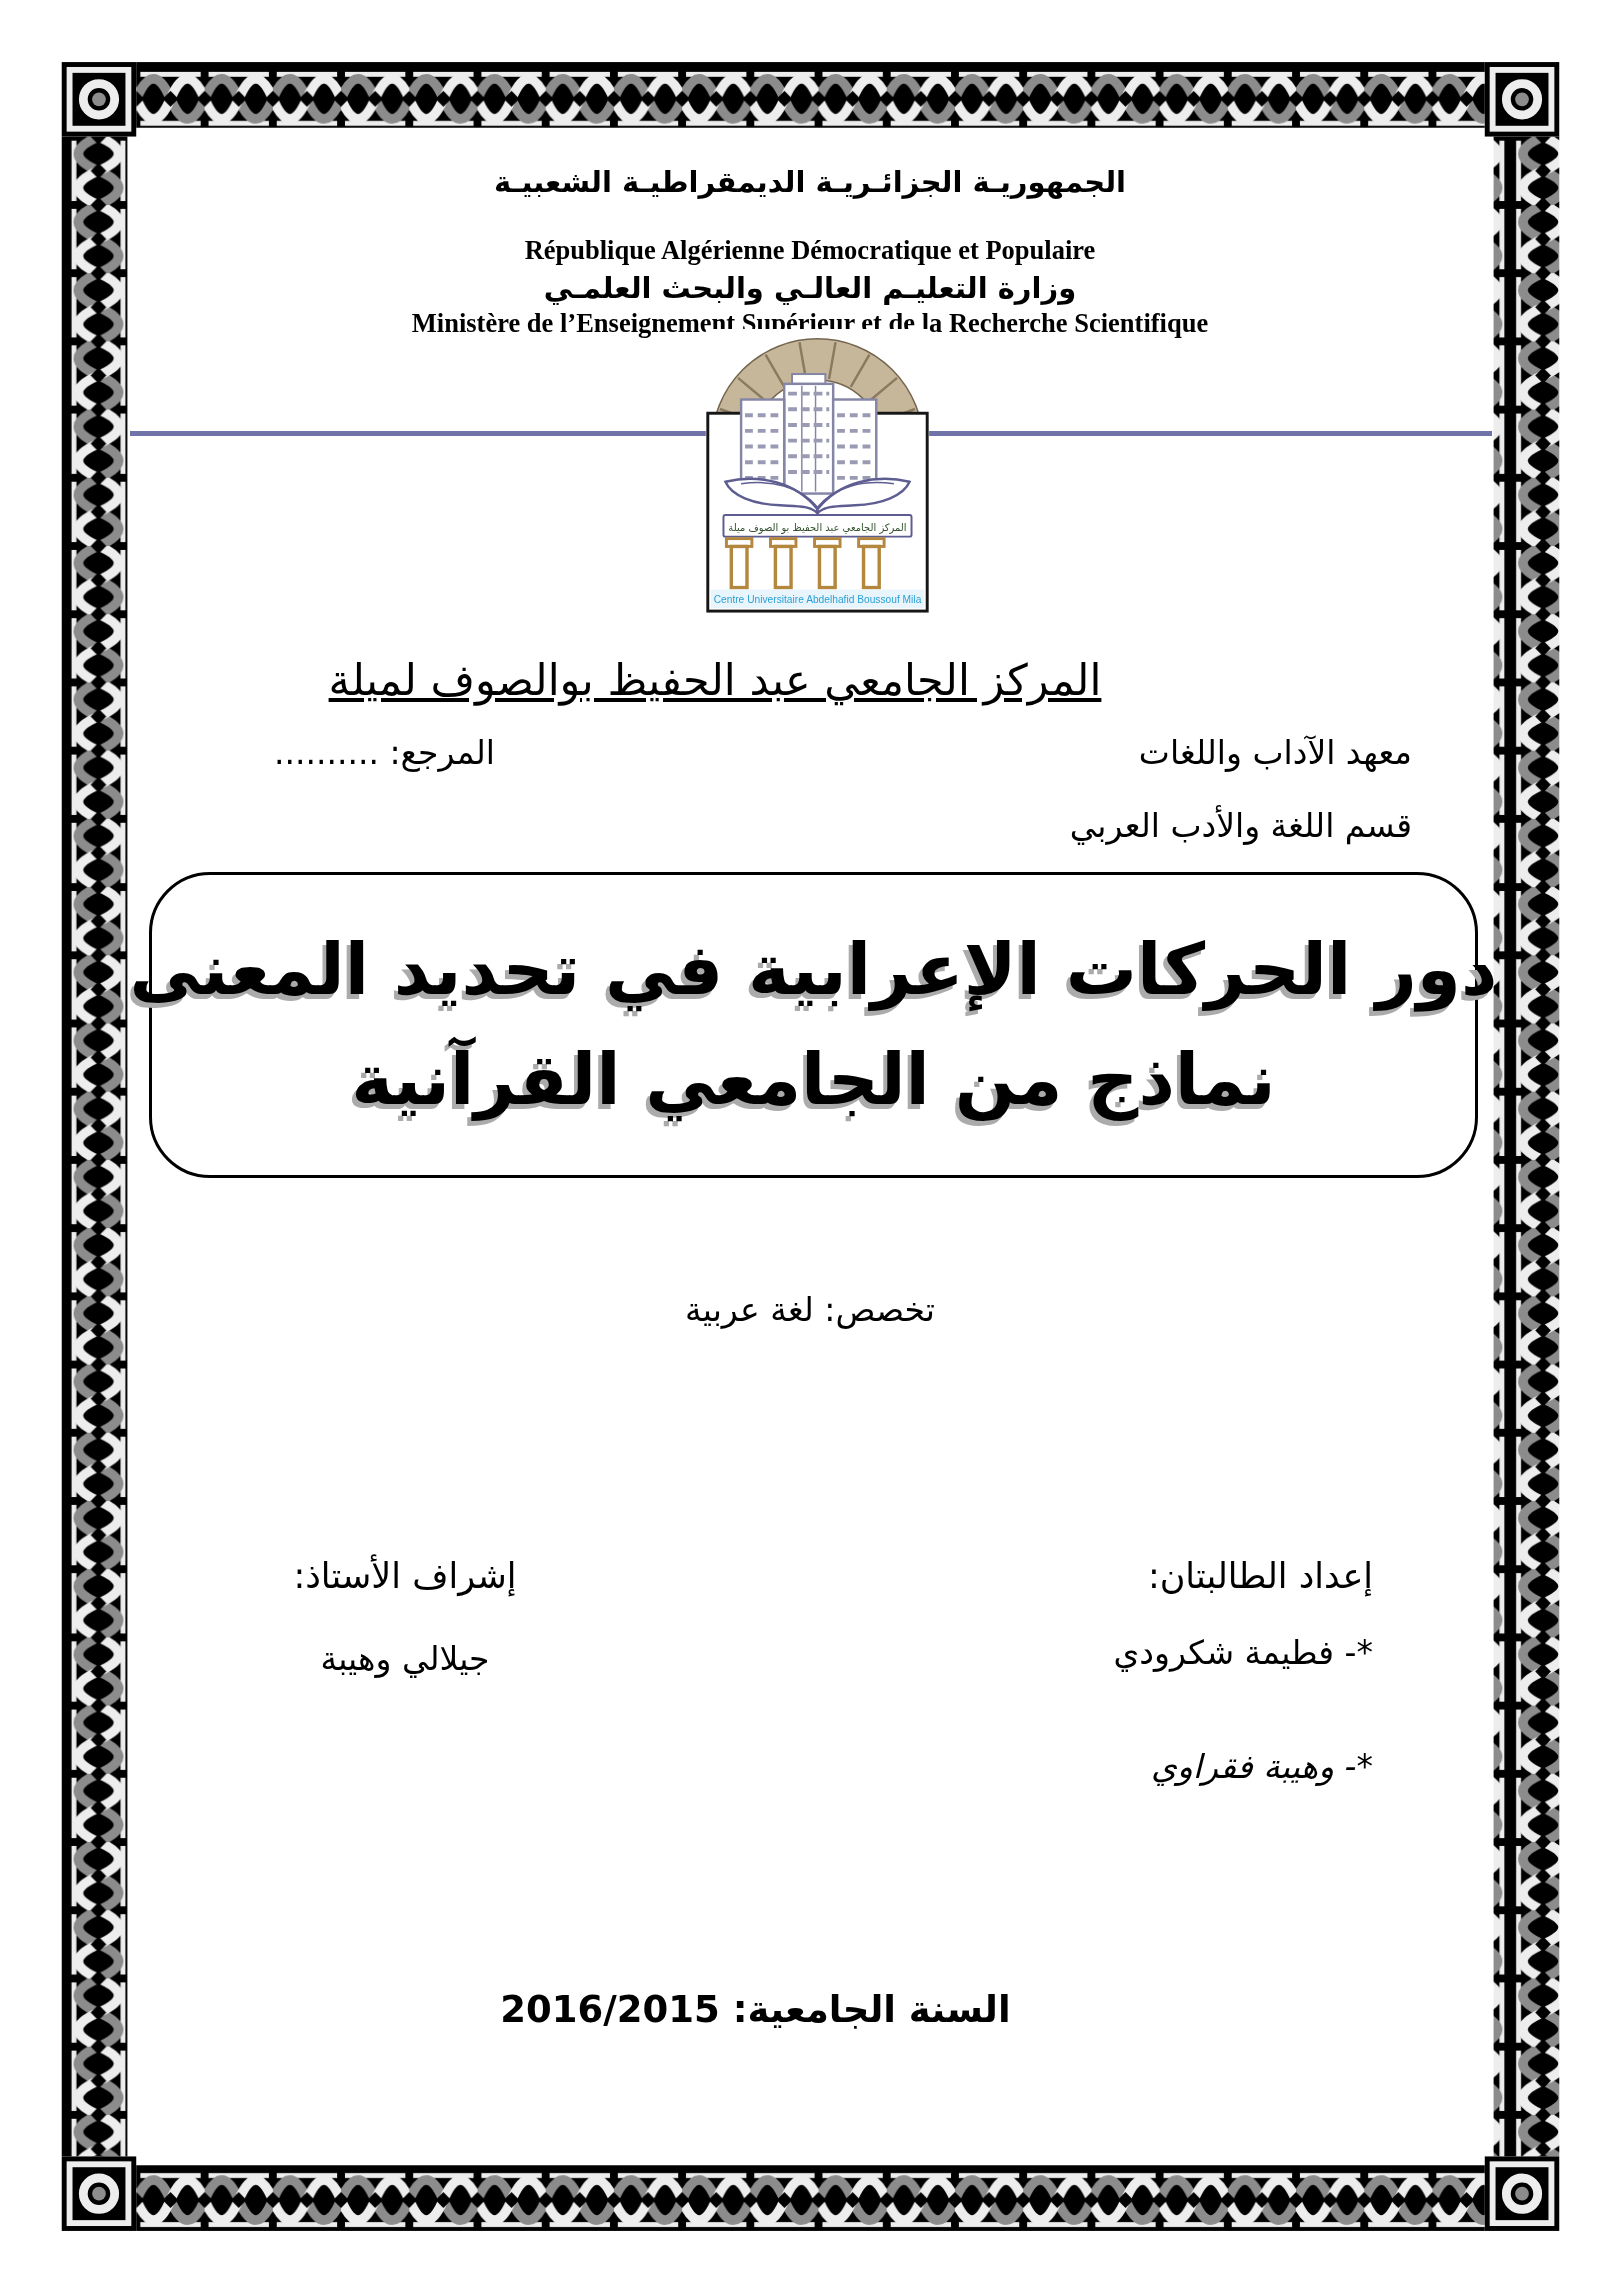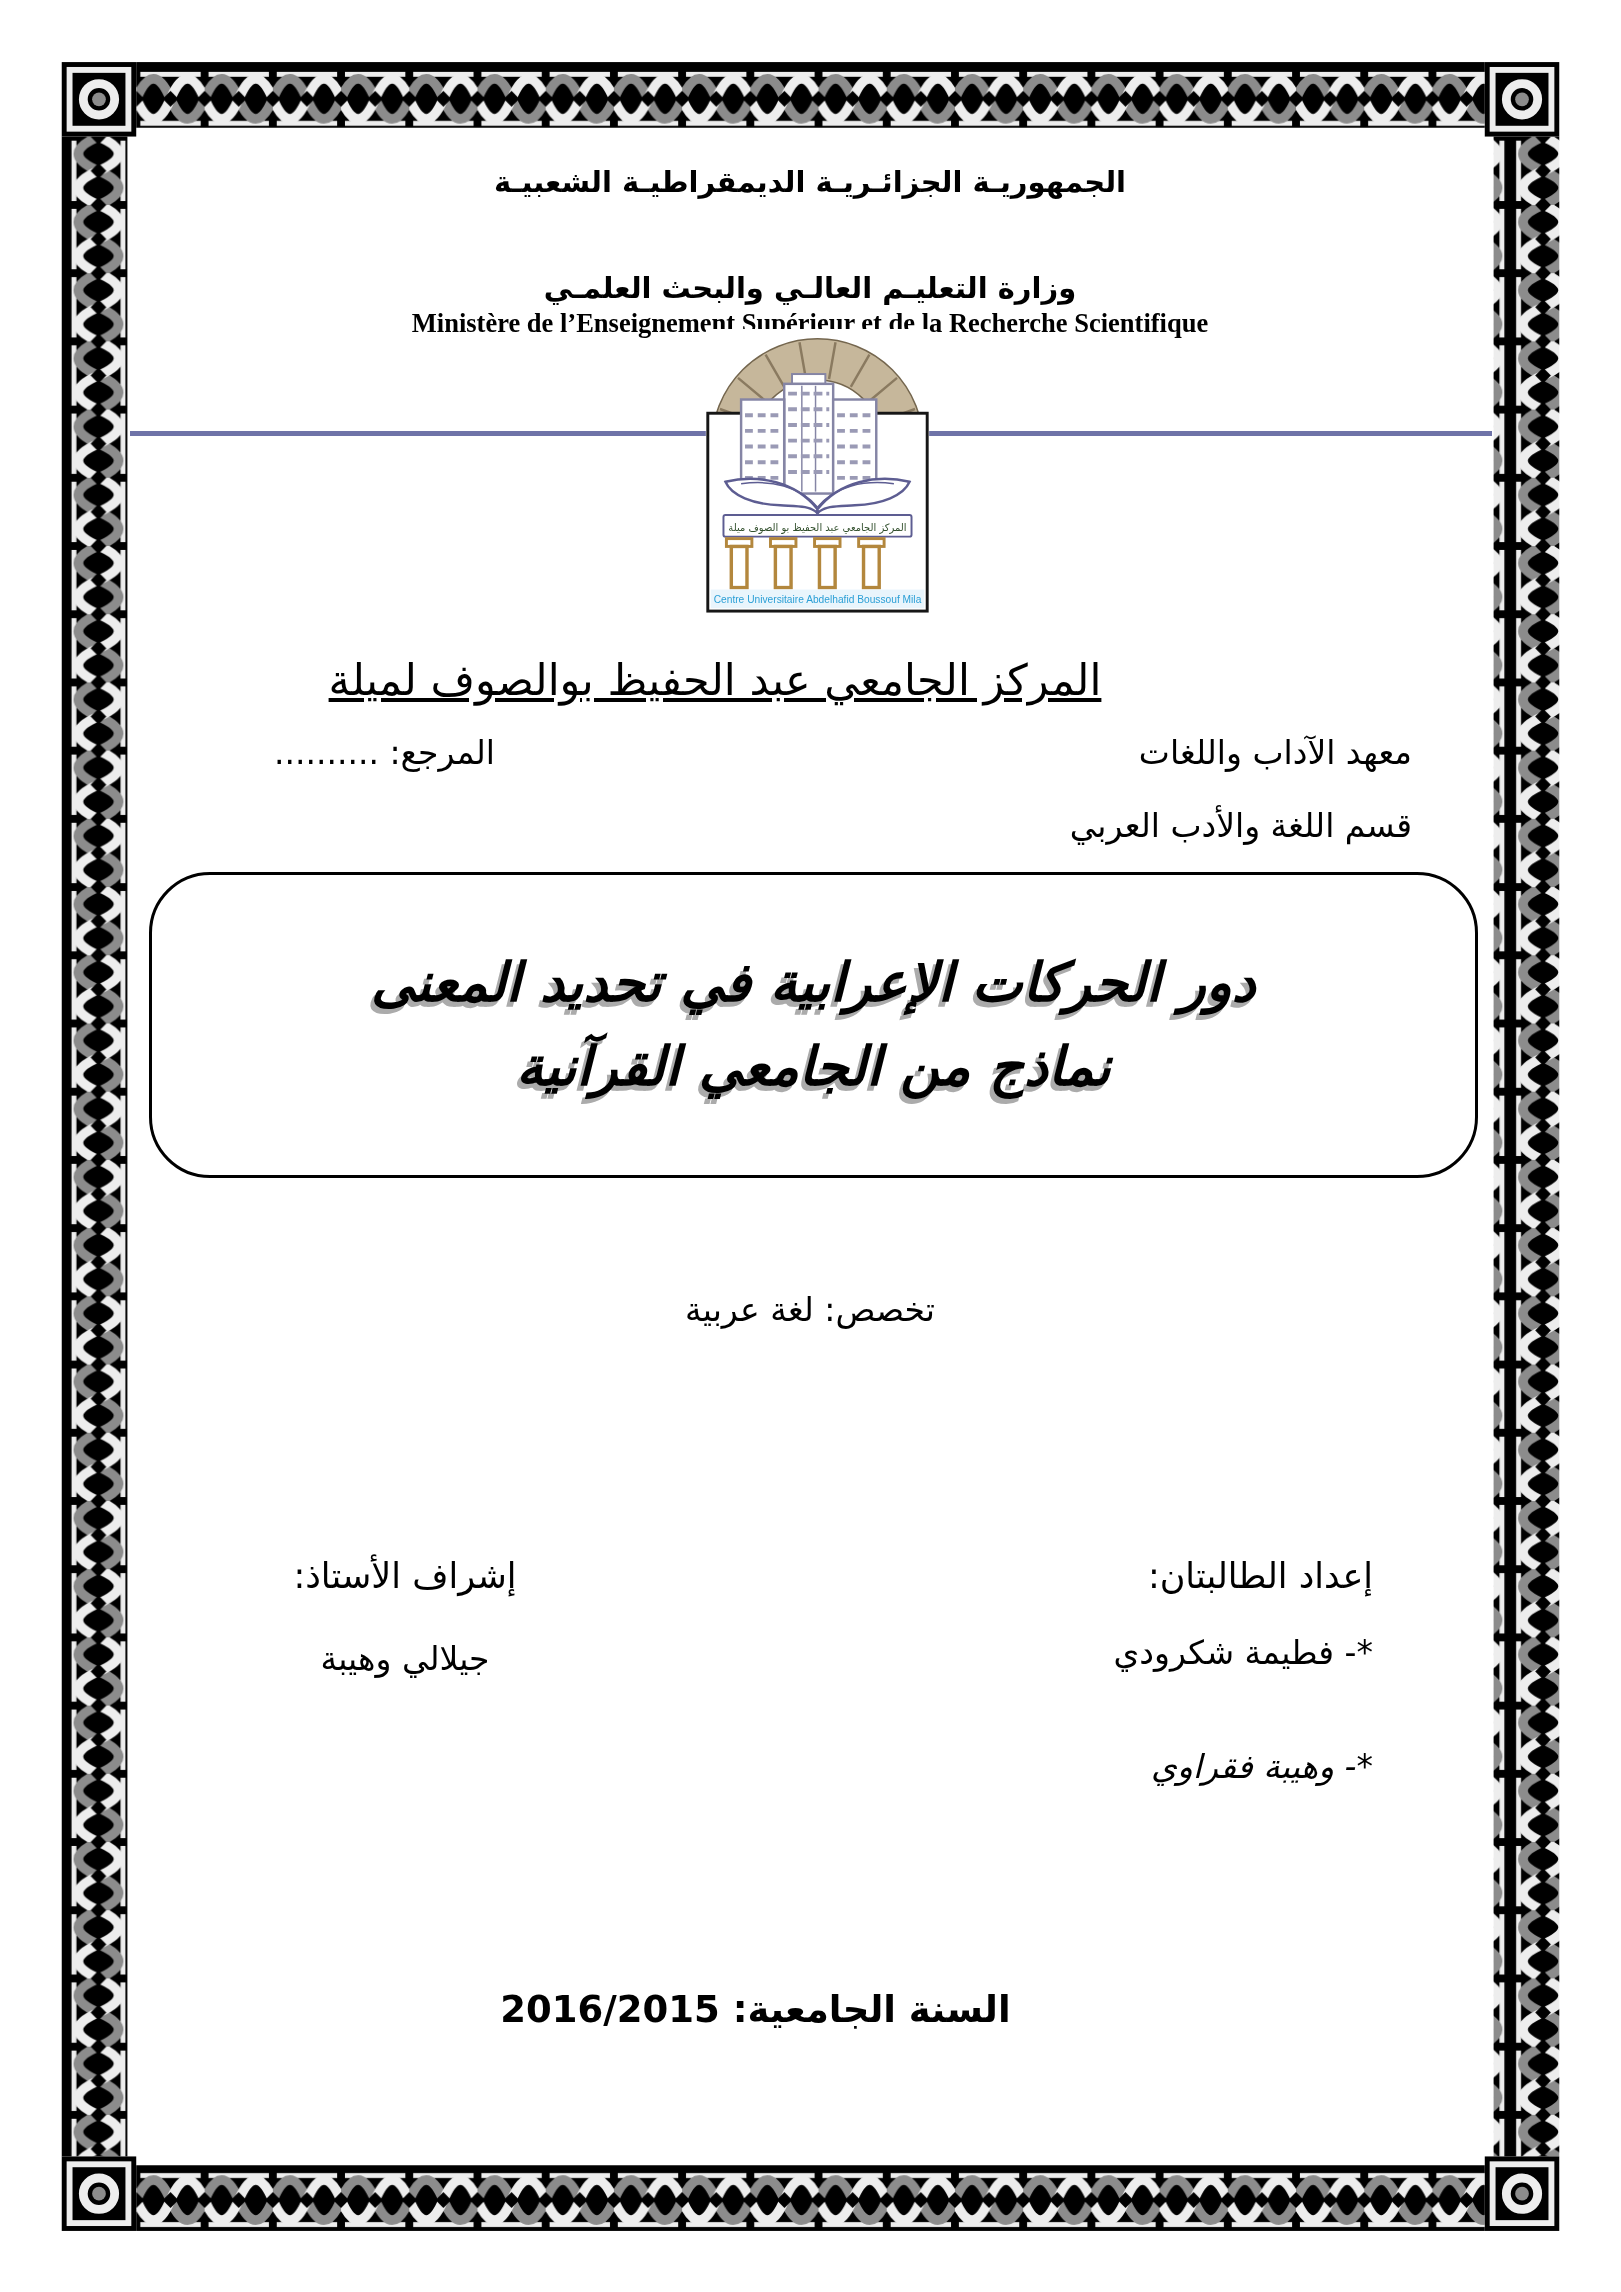--- a/index.html
+++ b/index.html
@@ -11,22 +11,22 @@
   .ctr{text-align:center;}
   .ar{direction:rtl;}
   .hdr-ar{font-weight:bold;font-size:29px;}
   .hdr-fr{font-weight:bold;font-size:26.5px;font-family:"Liberation Serif","DejaVu Serif",serif;}
   .divider{background:#6f73a8;height:4.9px;z-index:1;}
   .logo-wrap{z-index:3;}
   .center-name{font-size:43px;}
   .org-line{font-size:33px;}
   .title-box{border:3.9px solid #000;border-radius:61px;box-sizing:border-box;
              display:flex;flex-direction:column;justify-content:center;align-items:center;}
-  .title-line{font-size:54px;font-weight:bold;white-space:nowrap;line-height:1.55;
-              text-shadow:-3.9px 4.9px 0 #ababab;font-style:italic;}
+  .title-line{font-size:71px;font-weight:bold;white-space:nowrap;line-height:1.55;
+              text-shadow:-3.9px 4.9px 0 #ababab;}
   .note1{font-size:37px;}
   .note2{font-size:33px;}
   .people-head{font-size:35px;}
   .people-item{font-size:33px;}
   .year{font-size:37px;font-weight:bold;}
 </style>
 </head>
 <body>
 
 <div class="page">
@@ -66,20 +66,21 @@
     <rect x="1524" y="139" width="67" height="2061" fill="url(#bv)"></rect>
     <use href="#corner" x="63" y="63"></use>
     <use href="#corner" x="1515" y="63"></use>
     <use href="#corner" x="63" y="2200"></use>
     <use href="#corner" x="1515" y="2200"></use>
   </svg>
 
   <div class="content">
 
     <div class="abs ctr hdr-ar ar" style="left:127px;top:165px;width:1366px;">الجمهوريـة الجزائـريـة الديمقراطيـة الشعبيـة</div>
+    <div class="abs ctr hdr-fr" style="left:127px;top:235px;width:1366px;">République Algérienne Démocratique et Populaire</div>
     <div class="abs ctr hdr-ar ar" style="left:127px;top:271px;width:1366px;">وزارة التعليـم العالـي والبحث العلمـي</div>
     <div class="abs ctr hdr-fr" style="left:127px;top:308px;width:1366px;">Ministère de l’Enseignement Supérieur et de la Recherche Scientifique</div>
 
     <div class="abs divider" style="left:130px;top:431px;width:1362px;"></div>
 
     <svg class="abs logo-wrap" style="left:698px;top:329px;" width="239" height="286" viewBox="0 0 244 292">
       <rect x="8" y="0" width="228" height="118" fill="#ffffff"></rect>
       <g>
         <path d="M14,118 A108,108 0 0 1 230,118 L188,118 A66,66 0 0 0 56,118 Z" fill="#c6b79b" stroke="#74664e" stroke-width="1.5"></path>
         <path d="M54,118 L16,118 M58.1,94.7 L22.4,81.7 M69.9,74.3 L40.8,49.9 M88,59.1 L69,26.2

